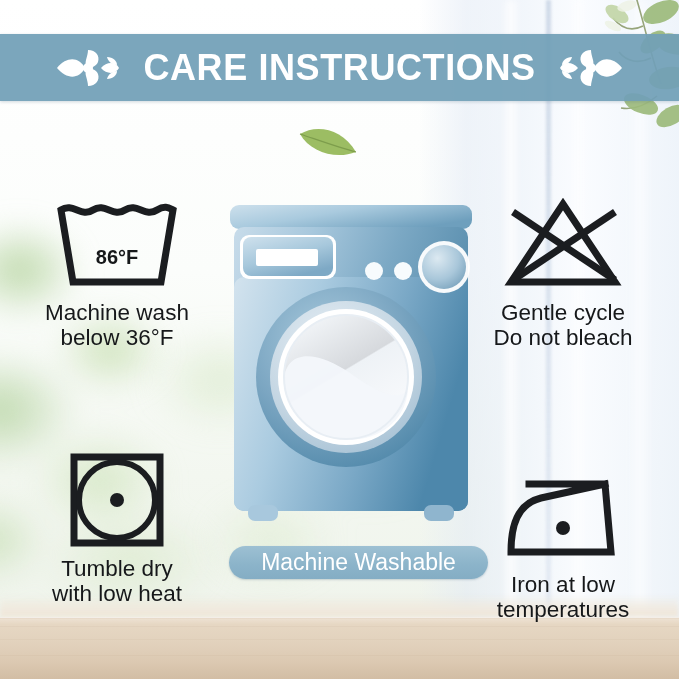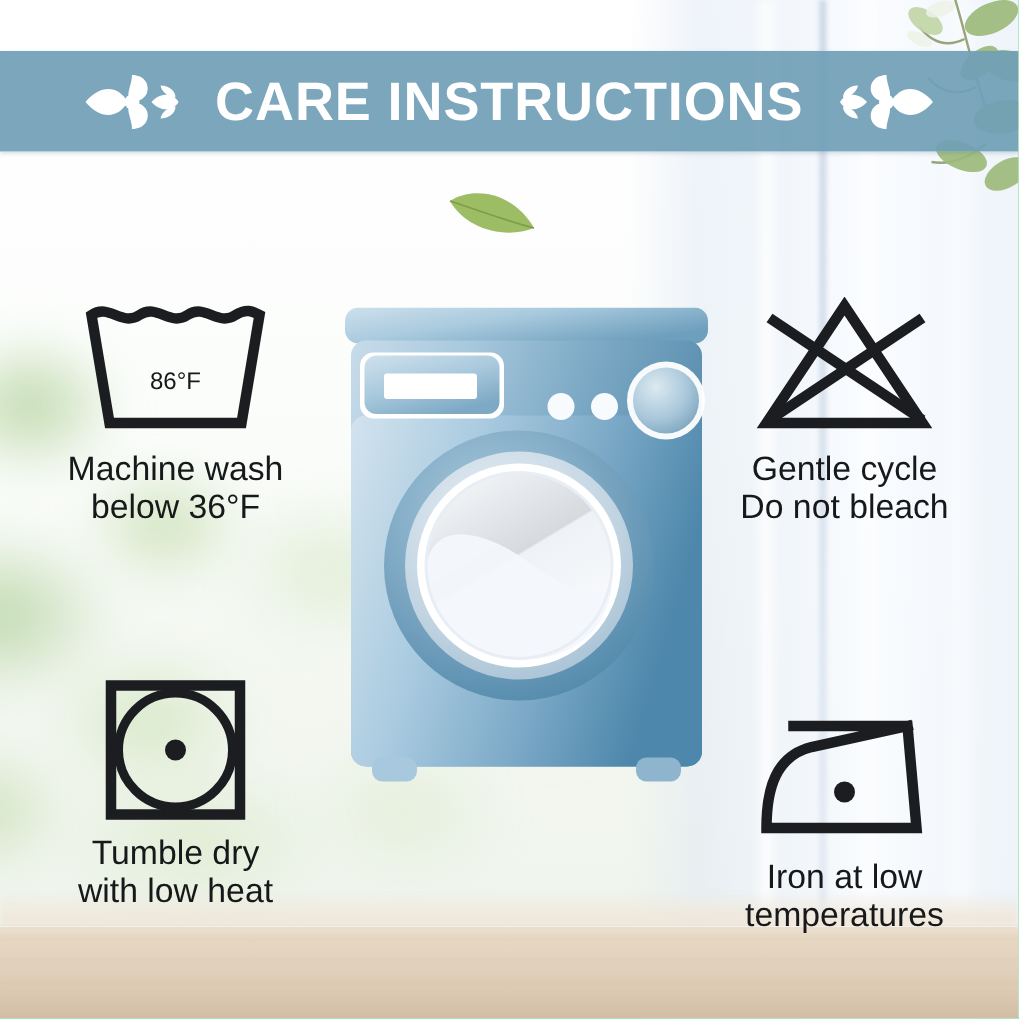--- a/index.html
+++ b/index.html
@@ -9,21 +9,21 @@
   }
   body {
     font-family: "Liberation Sans", sans-serif;
   }
 
   #page {
     position: relative;
     width: 679px;
     height: 679px;
     overflow: hidden;
-    background: #22c55e;
+    background: #0ea5e9;
   }
 
   
   .bg-base {
     position: absolute;
     inset: 0;
     background:
       linear-gradient(180deg, #ffffff 0%, #fbfdfb 40%, #f3f7f0 70%, #eef3ea 100%);
   }
   .bg-greenery-left {
@@ -171,22 +171,22 @@
   #item-wash   { left: 12px;  top: 192px; }
   #item-bleach { left: 458px; top: 192px; }
   #item-dry    { left: 12px;  top: 448px; }
   #item-iron   { left: 458px; top: 464px; }
 
   .tub-temp {
     position: absolute;
     left: 0; right: 0;
     top: 46px;
     text-align: center;
-    font-size: 16px;
-    font-weight: normal;
+    font-size: 20px;
+    font-weight: bold;
     color: #16181a;
   }
   .sym-wrap { position: relative; }
 
   
   .washer { position: absolute; left: 228px; top: 205px; width: 246px; height: 330px; }
 
   
   .badge {
     position: absolute;
@@ -393,14 +393,17 @@
     <div class="sym">
       <svg width="124" height="92" viewBox="0 0 124 92">
         <path d="M28 14 L104 14 L110 82 L10 82 C10 56 16 34 40 28 L104 14" fill="none" stroke="#1b1d20" stroke-width="7" stroke-linejoin="miter" stroke-linecap="square"></path>
         <circle cx="62" cy="58" r="7" fill="#1b1d20"></circle>
       </svg>
     </div>
     <div class="cap">Iron at low
 temperatures</div>
   </div>
 
+  <div class="badge">
+    <span class="badge-label">Machine Washable</span>
+  </div>
 
 </div>
 
 </body></html>

